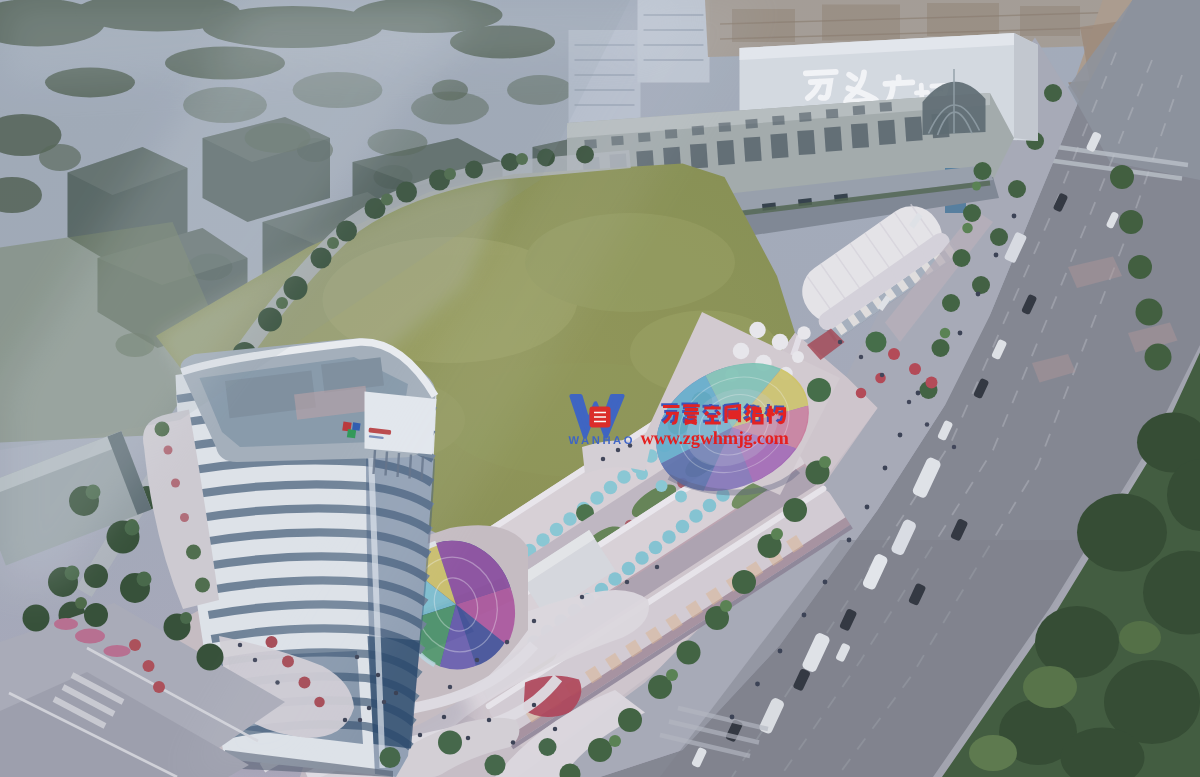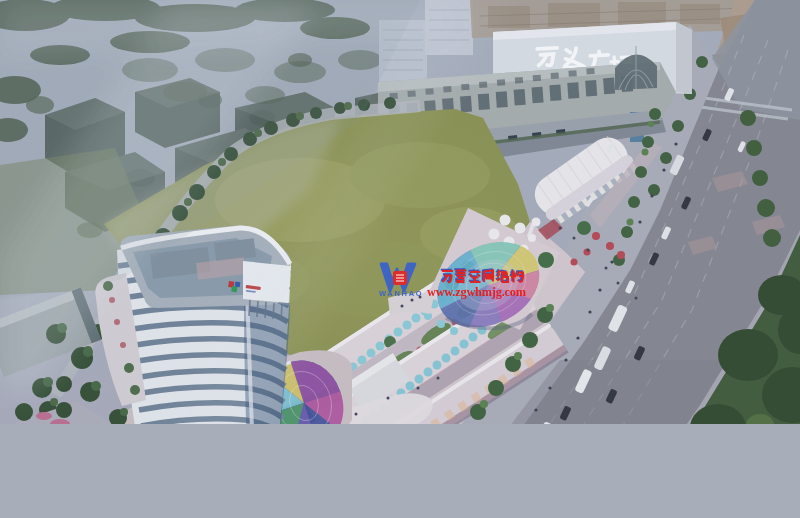--- a/index.html
+++ b/index.html
@@ -1,16 +1,16 @@
 <!DOCTYPE html>
 <html><head>
 <meta charset="utf-8">
 <style>
 html,body{margin:0;padding:0;background:#a7aeba;font-family:"Liberation Sans",sans-serif;}
-#scene{position:relative;width:800px;height:424px;overflow:hidden;}
+#scene{position:relative;width:800px;height:518px;overflow:hidden;}
 svg{display:block;}
 </style>
 </head>
 <body>
 <div id="scene">
 <svg width="800" height="518" viewBox="0 0 800 518" xmlns="http://www.w3.org/2000/svg">
 <defs>
 <linearGradient id="bgg" x1="0" y1="0" x2="0.35" y2="1">
 <stop offset="0" stop-color="#a6b0bd"></stop>
           <stop offset="0.55" stop-color="#a6adba"></stop>

